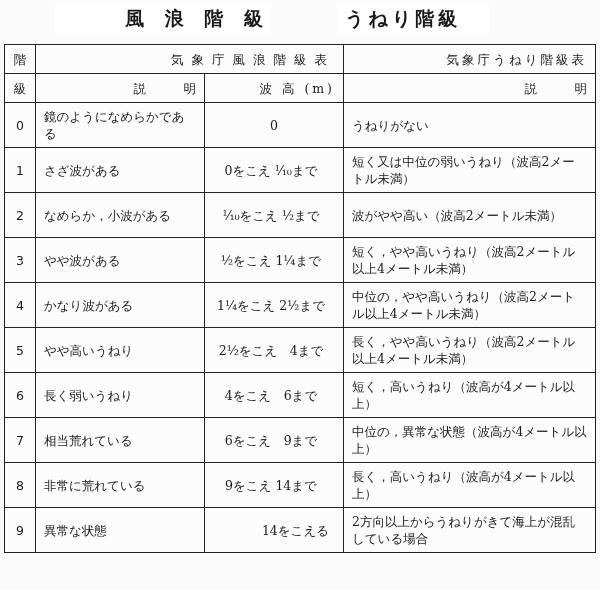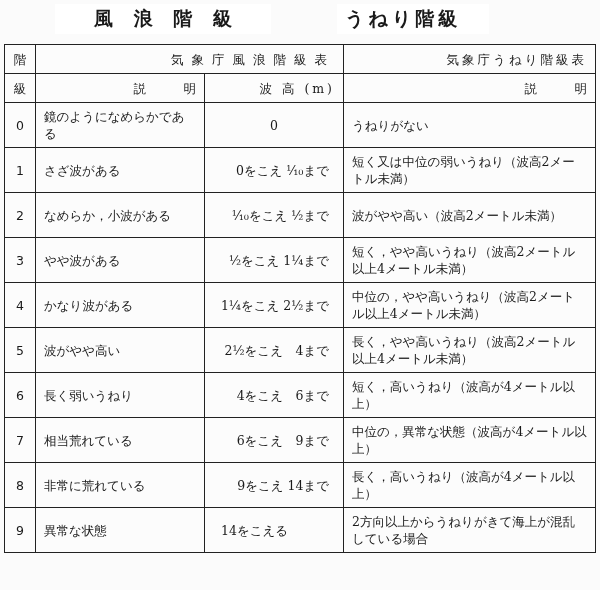--- a/index.html
+++ b/index.html
@@ -4,37 +4,37 @@
 <style>
   html, body { margin:0; padding:0; }
   body {
     width:600px; height:590px; background:#fbfbfb; position:relative; overflow:hidden;
     font-family:"DejaVu Serif", serif; color:#1a1a1a;
   }
   .title {
     position:absolute; top:4px; font-size:19px; font-weight:bold; letter-spacing:0;
     background:#ffffff; padding:2px 8px; font-family:"DejaVu Sans", sans-serif;
   }
-  .title.left { left:55px; width:200px; text-align:center; word-spacing:14px; }
+  .title.left { left:55px; width:200px; text-align:right; word-spacing:14px; }
   .title.right { left:337px; width:136px; letter-spacing:4px; }
   table {
     position:absolute; left:4px; top:44px; width:591px; border-collapse:collapse;
     table-layout:fixed; background:#fcfcfc;
   }
   td, th {
     border:1.5px solid #222; font-weight:normal; font-size:12.5px; line-height:17px;
     padding:0 8px; vertical-align:middle;
   }
   th { height:28px; text-align:right; }
   .lv { text-align:center; padding:0; font-family:"DejaVu Sans", sans-serif; font-size:12.5px; }
   .lvh { text-align:center; padding:0; }
   tr.row td { height:44px; }
-  .wave { text-align:right; padding-right:14px; white-space:nowrap; }
+  .wave { text-align:center; padding-right:14px; white-space:nowrap; }
   .wave.center { text-align:center; padding-right:8px; }
-  .wave.left { text-align:left; padding-left:16px; }
+  .wave.left { text-align:right; padding-left:16px; }
   .sp { letter-spacing:8px; }
   .sp2 { letter-spacing:3px; }
 </style>
 </head>
 <body>
 
 <div class="title left">風 浪 階 級</div>
 <div class="title right">うねり階級</div>
 
 <table>
@@ -82,21 +82,21 @@
     <td>短く，やや高いうねり（波高2メートル以上4メートル未満）</td>
   </tr>
   <tr class="row">
     <td class="lv">4</td>
     <td>かなり波がある</td>
     <td class="wave">1¼をこえ 2½まで</td>
     <td>中位の，やや高いうねり（波高2メートル以上4メートル未満）</td>
   </tr>
   <tr class="row">
     <td class="lv">5</td>
-    <td>波がやや高い</td>
+    <td>やや高いうねり</td>
     <td class="wave">2½をこえ　4まで</td>
     <td>長く，やや高いうねり（波高2メートル以上4メートル未満）</td>
   </tr>
   <tr class="row">
     <td class="lv">6</td>
     <td>長く弱いうねり</td>
     <td class="wave">4をこえ　6まで</td>
     <td>短く，高いうねり（波高が4メートル以上）</td>
   </tr>
   <tr class="row">

